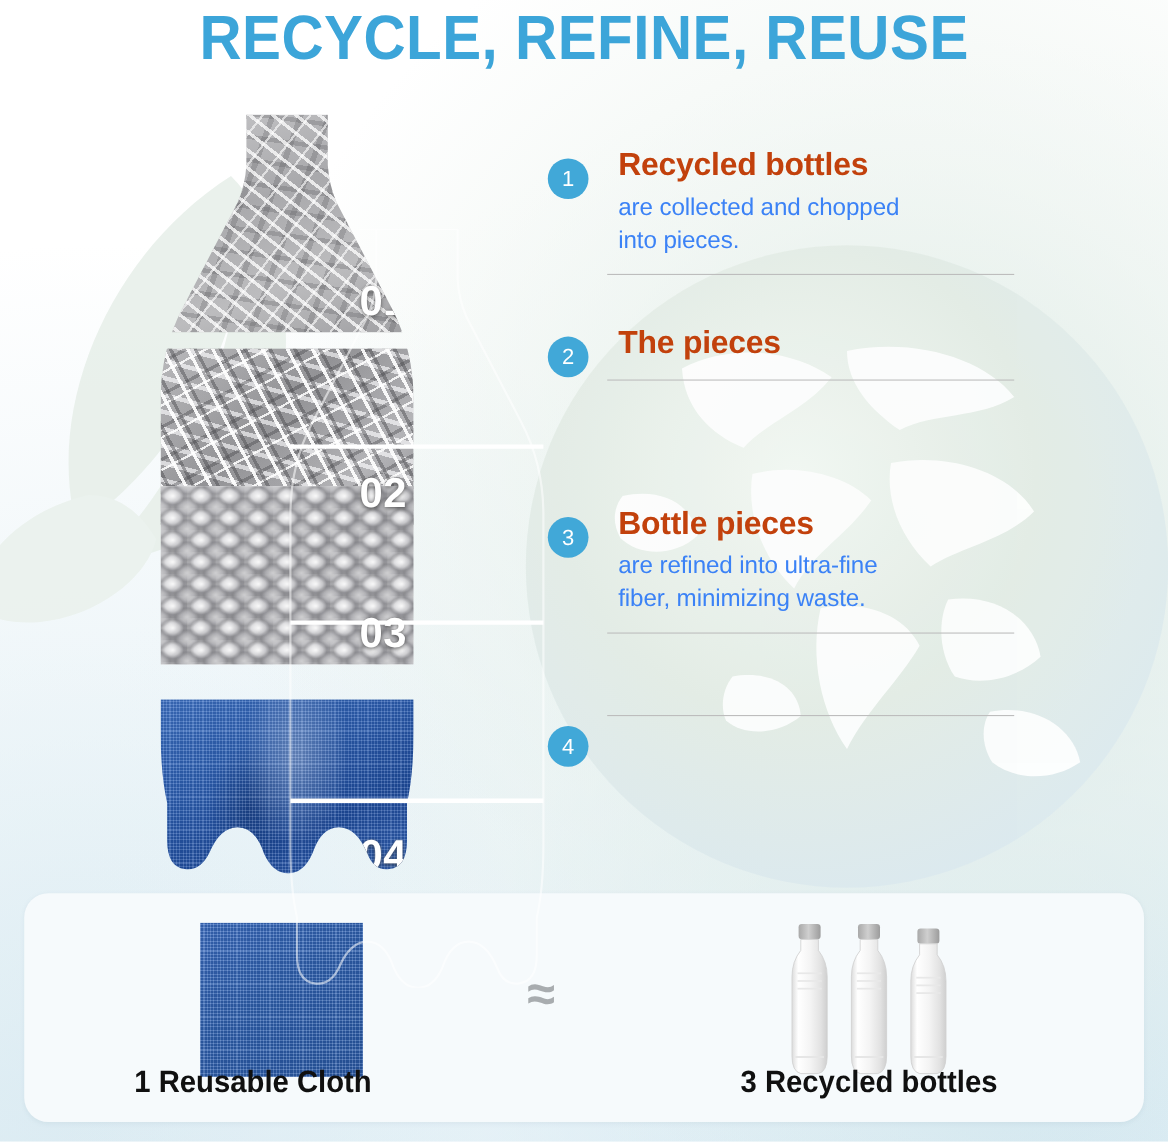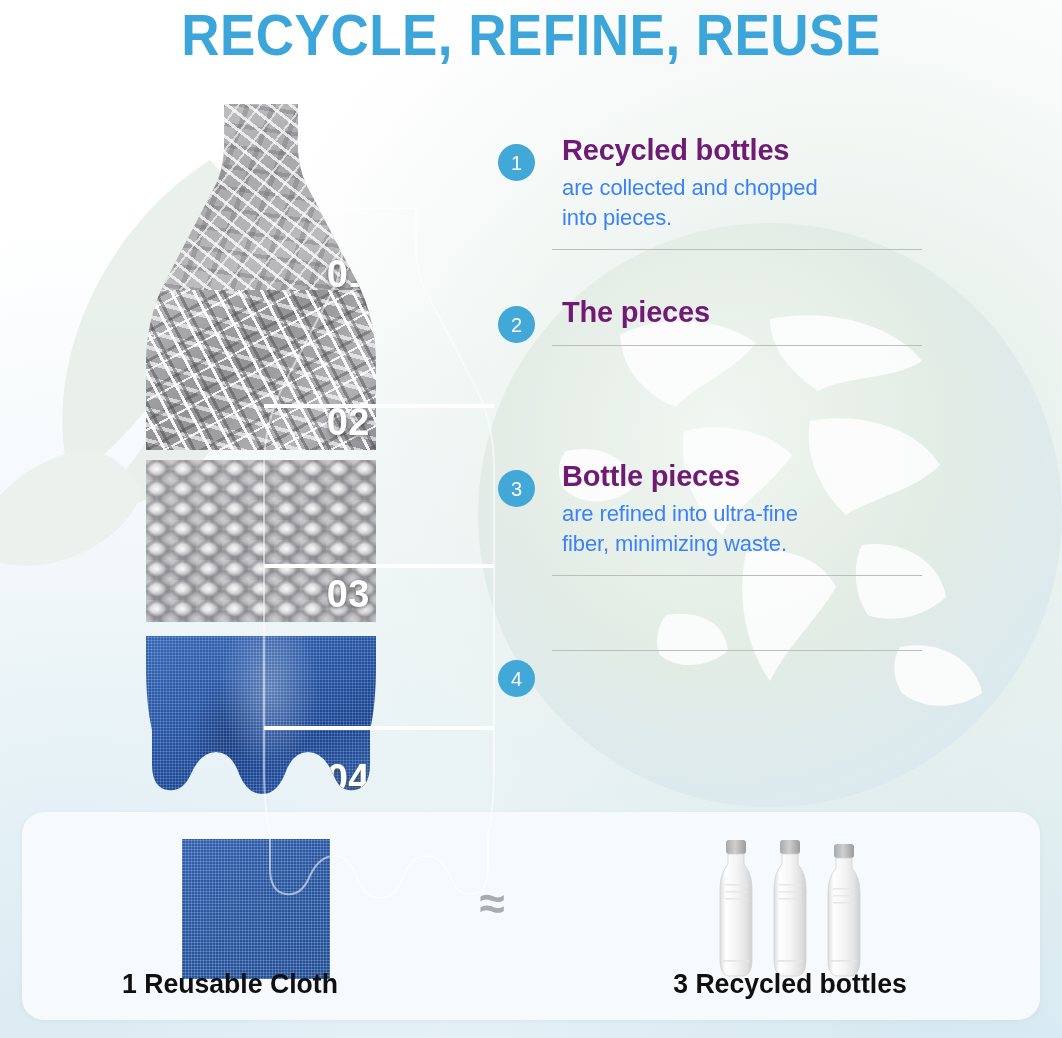--- a/index.html
+++ b/index.html
@@ -107,30 +107,30 @@
   .band-1 { top: 0; height: 198px;
     background:
       repeating-linear-gradient(38deg, rgba(255,255,255,0.75) 0 3px, rgba(150,150,152,0.0) 3px 13px),
       repeating-linear-gradient(-52deg, rgba(255,255,255,0.6) 0 2px, rgba(120,120,124,0.0) 2px 17px),
       repeating-linear-gradient(8deg, rgba(90,90,94,0.28) 0 4px, rgba(200,200,204,0.0) 4px 21px),
       repeating-linear-gradient(110deg, rgba(70,70,74,0.22) 0 5px, rgba(210,210,214,0.0) 5px 24px),
       linear-gradient(160deg, #c9c9cb 0%, #a9a9ac 40%, #bcbcbe 70%, #9e9ea1 100%);
   }
 
   
-  .band-2 { top: 186px; height: 160px;
+  .band-2 { top: 213px; height: 160px;
     background:
       repeating-linear-gradient(62deg, rgba(255,255,255,0.92) 0 3px, rgba(255,255,255,0) 3px 6px, rgba(72,72,76,0.45) 6px 9px, rgba(255,255,255,0) 9px 20px),
       repeating-linear-gradient(-28deg, rgba(255,255,255,0.85) 0 2px, rgba(255,255,255,0) 2px 8px, rgba(60,60,64,0.35) 8px 11px, rgba(255,255,255,0) 11px 26px),
       repeating-linear-gradient(15deg, rgba(248,248,250,0.6) 0 4px, rgba(110,110,114,0.18) 4px 15px),
       linear-gradient(135deg, #d2d2d4 0%, #9b9b9e 45%, #c4c4c7 75%, #8e8e92 100%);
   }
 
   
-  .band-3 { top: 356px; height: 162px;
+  .band-3 { top: 338px; height: 162px;
     background:
       radial-gradient(circle at 28% 28%, rgba(255,255,255,0.95) 0 18%, rgba(255,255,255,0) 42%),
       radial-gradient(circle at 72% 74%, rgba(120,120,124,0.22) 0 22%, rgba(255,255,255,0) 46%),
       linear-gradient(150deg, #e3e3e5 0%, #bcbcbf 50%, #d6d6d9 100%);
     background-size: 26px 20px, 26px 20px, 100% 100%;
   }
   .band-3::after {
     content: "";
     position: absolute; inset: 0;
     background-image:
@@ -194,21 +194,21 @@
     font-weight: normal;
     display: flex;
     align-items: center;
     justify-content: center;
     line-height: 1;
   }
 
   .step-title {
     font-size: 29px;
     font-weight: bold;
-    color: #701a75;
+    color: #c2410c;
     line-height: 1.12;
     letter-spacing: -0.2px;
     margin-bottom: 7px;
   }
 
   .step-body {
     font-size: 22px;
     color: #3b82f6;
     line-height: 1.34;
     letter-spacing: -0.1px;

